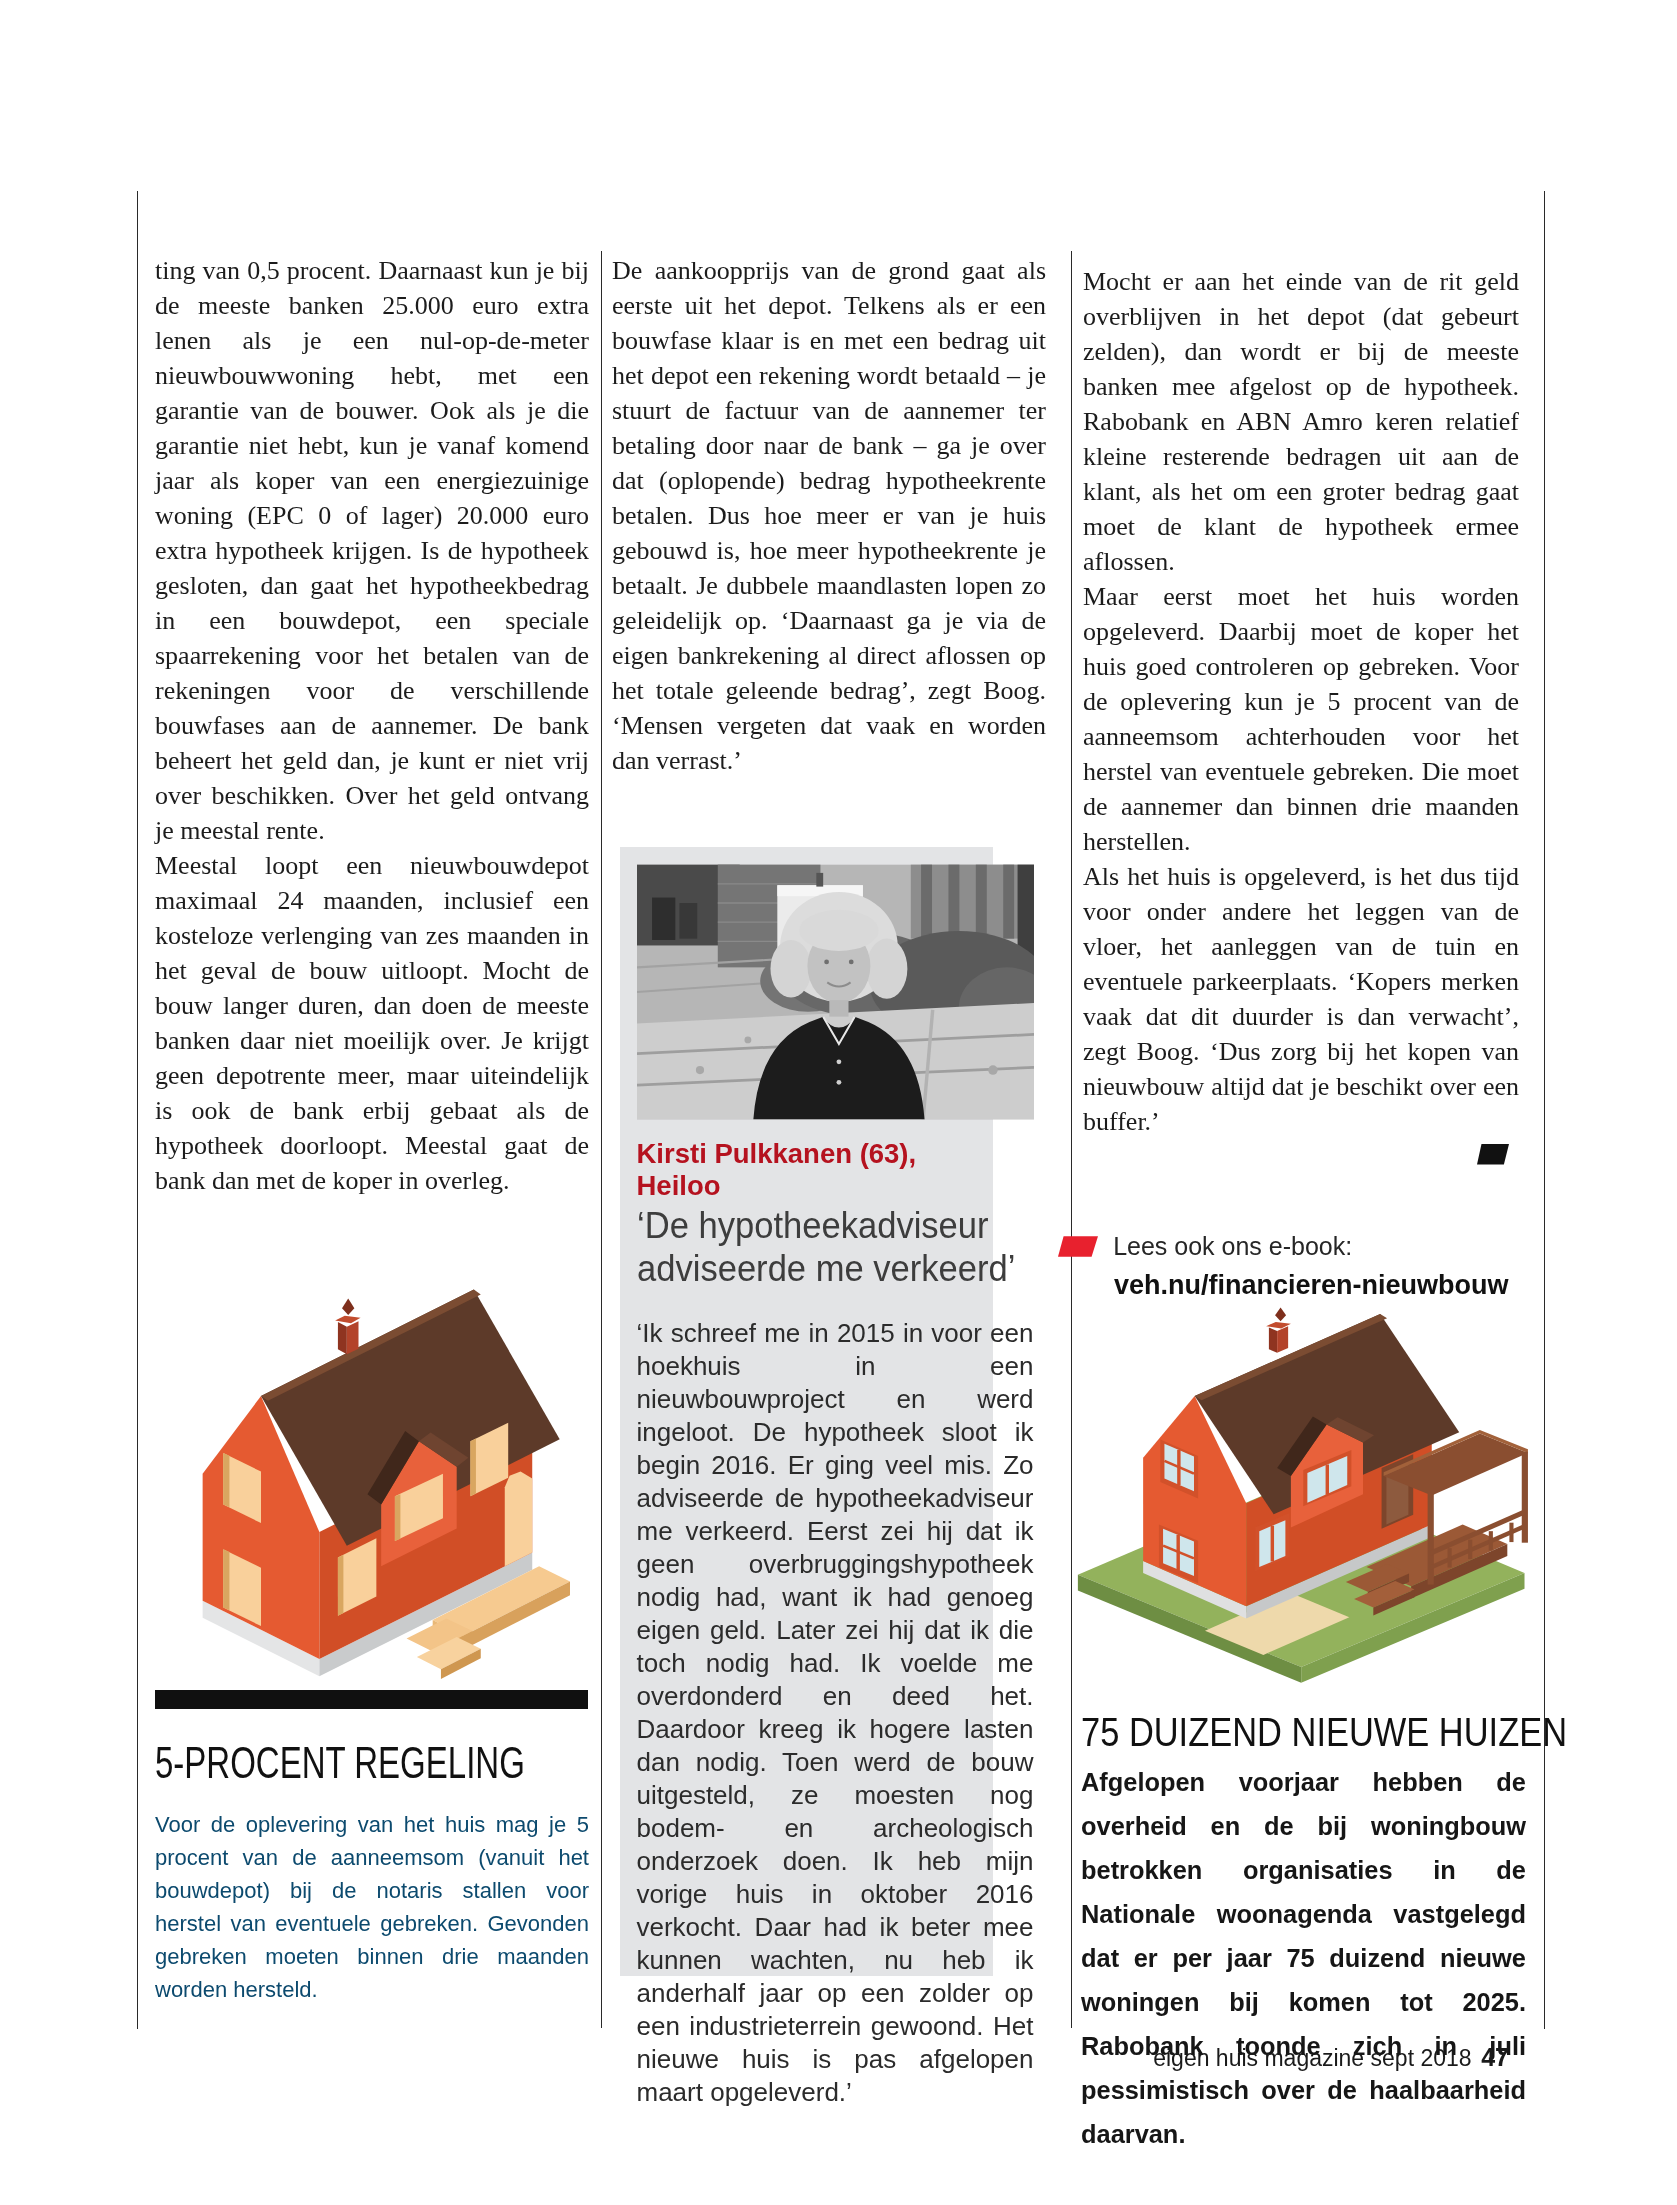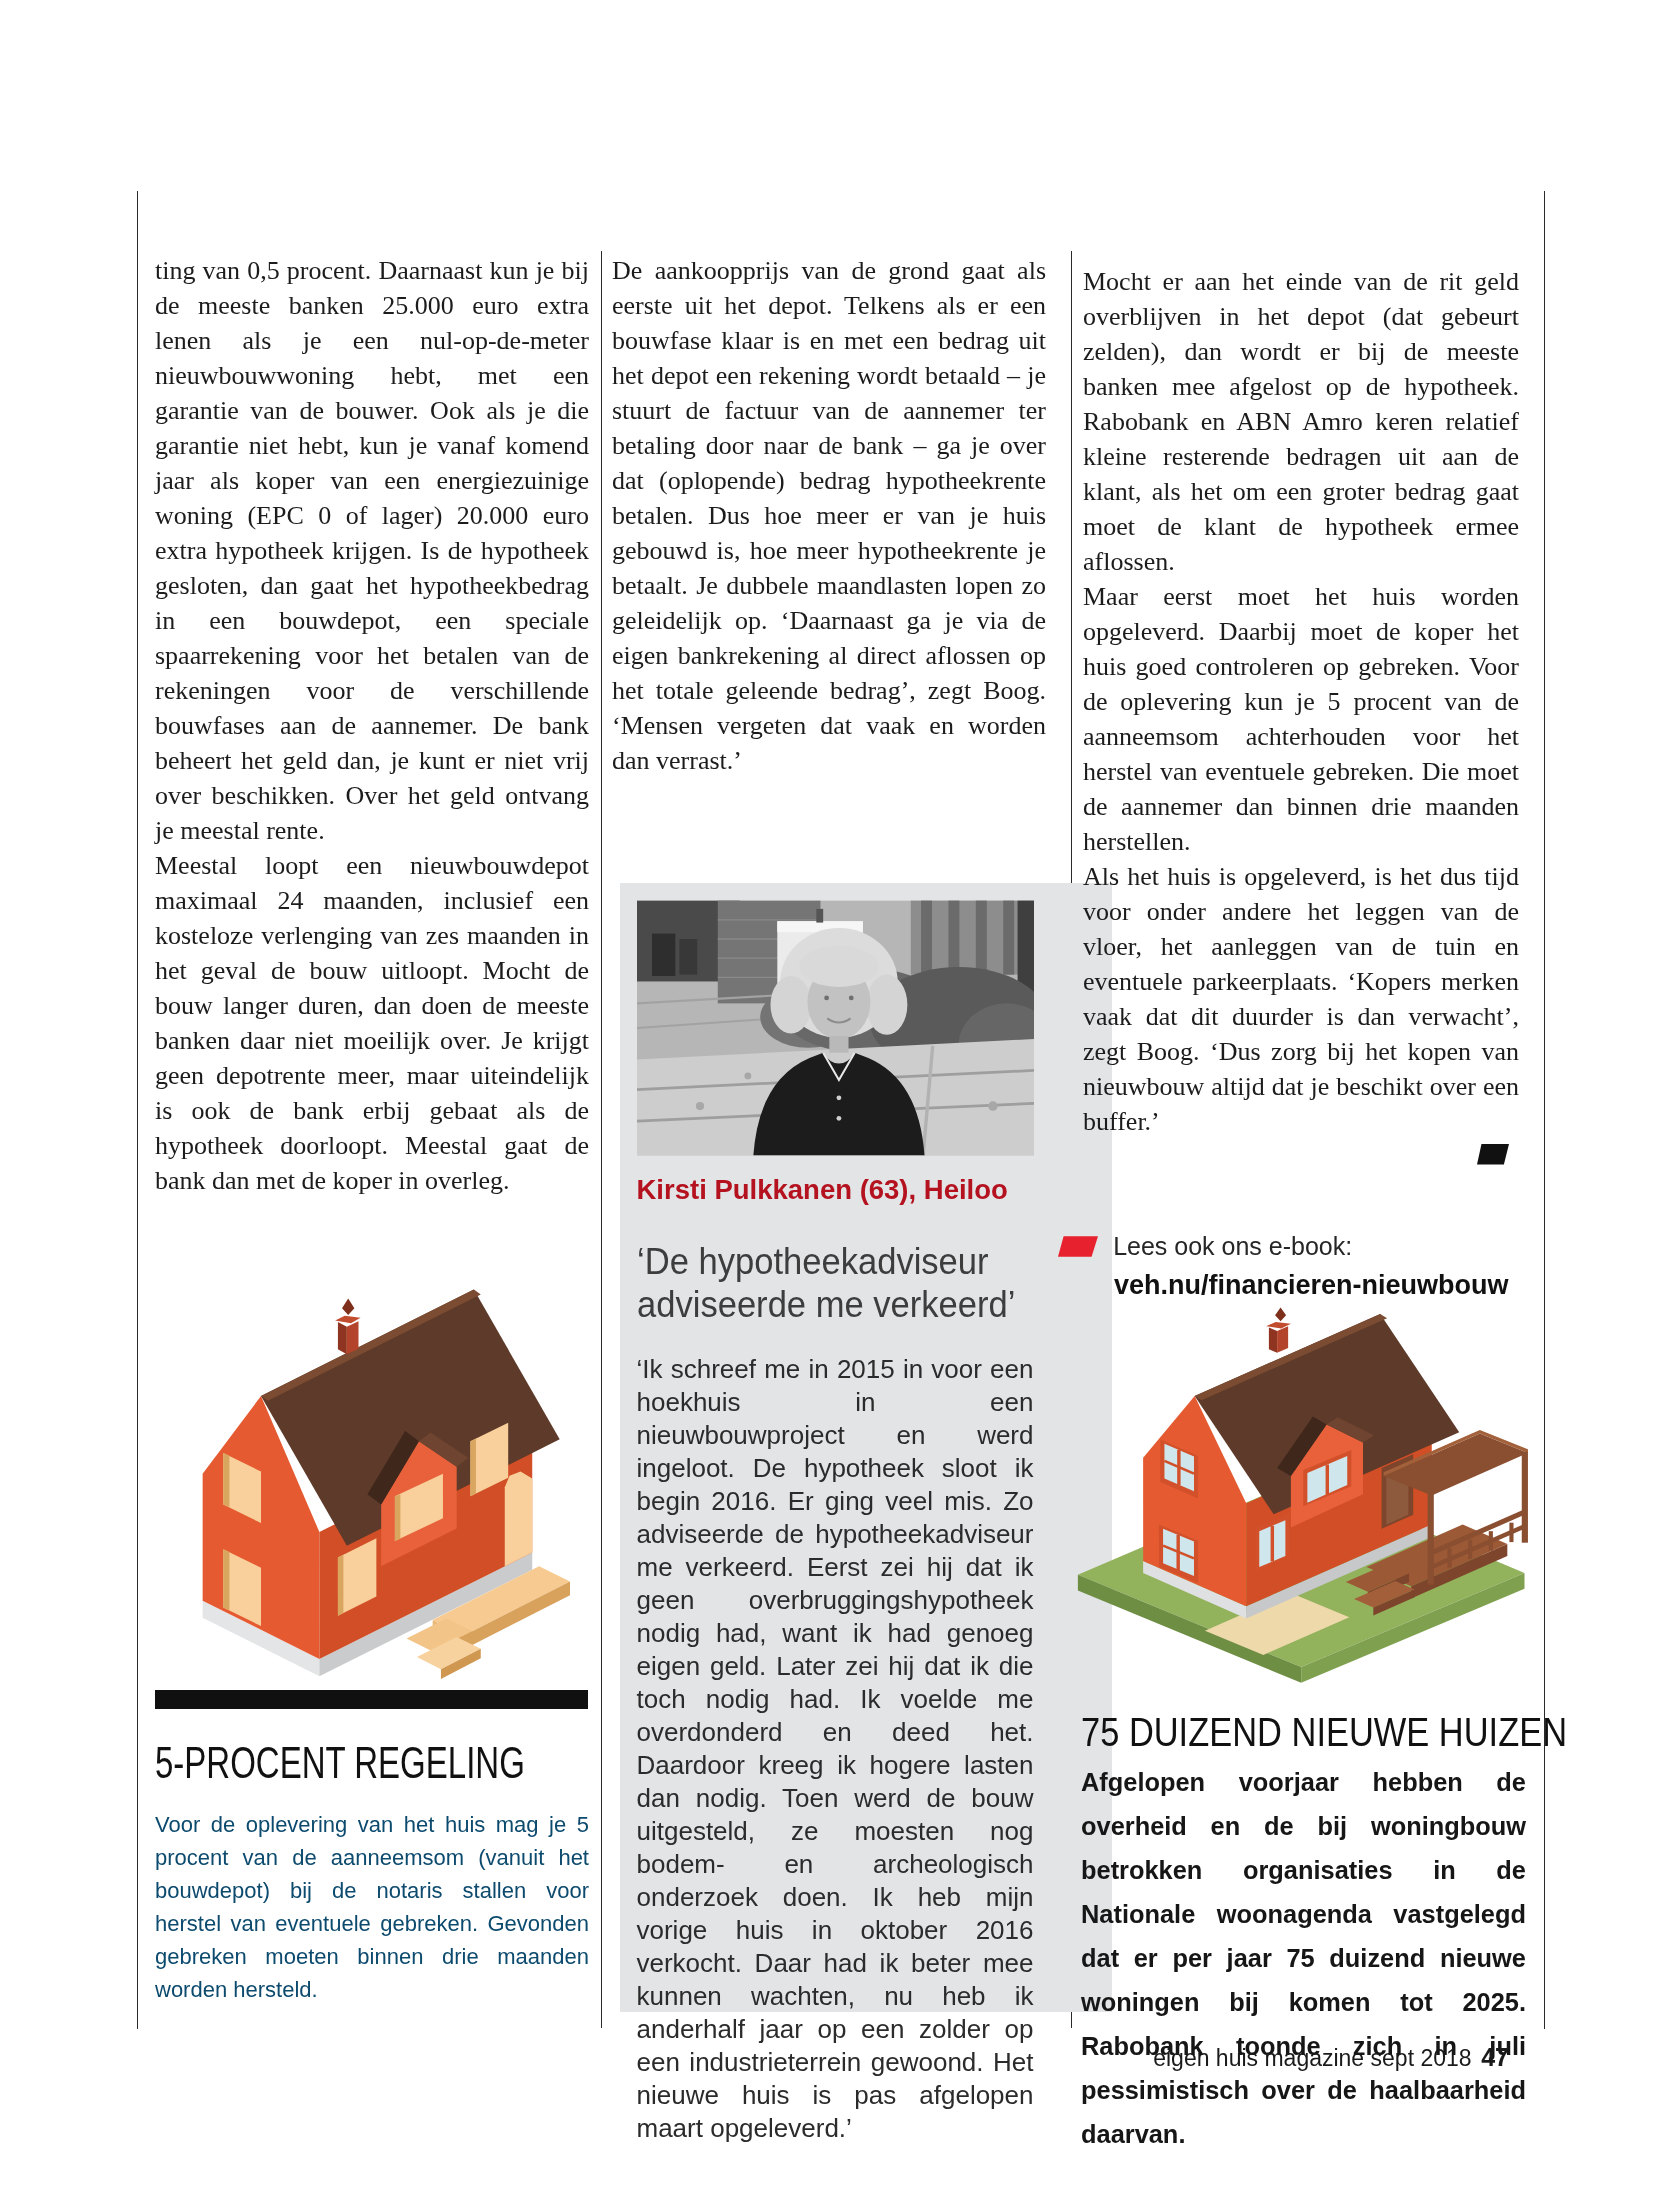--- a/index.html
+++ b/index.html
@@ -104,21 +104,21 @@
   </div>
 
   <div class="blackbar" style="left:155px;top:1690px;width:433px;height:19px;"></div>
   <div class="abs cond-head" style="left:155px;top:1738px;font-size:44px;transform:scaleX(.75);">5-PROCENT REGELING</div>
   <div class="abs sans-body" style="left:155px;top:1808px;width:434px;">Voor de oplevering van het huis mag je 5 procent van de aanneemsom (vanuit het bouwdepot) bij de notaris stallen voor herstel van eventuele gebreken. Gevonden gebreken moeten binnen drie maanden worden hersteld.</div>
 
   <div class="abs body-serif" style="left:612px;top:253px;width:434px;">
     <p>De aankoopprijs van de grond gaat als eerste uit het depot. Telkens als er een bouwfase klaar is en met een bedrag uit het depot een rekening wordt betaald – je stuurt de factuur van de aannemer ter betaling door naar de bank – ga je over dat (oplopende) bedrag hypotheekrente betalen. Dus hoe meer er van je huis gebouwd is, hoe meer hypotheekrente je betaalt. Je dubbele maandlasten lopen zo geleidelijk op. ‘Daarnaast ga je via de eigen bankrekening al direct aflossen op het totale geleende bedrag’, zegt Boog. ‘Mensen vergeten dat vaak en worden dan verrast.’</p>
   </div>
 
-  <div class="panel" style="left:620px;top:847px;width:492px;height:1129px;margin-top:36px;">
+  <div class="panel" style="left:620px;top:847px;width:373px;height:1129px;">
     <div class="abs" style="left:16.5px;top:17px;">
       <svg width="397" height="256" viewBox="0 0 580 372">
         <rect x="0" y="0" width="580" height="372" fill="#b6b6b6"></rect>
         <g>
           <rect x="0" y="0" width="150" height="118" fill="#4a4a4a"></rect>
           <rect x="22" y="48" width="34" height="62" fill="#2e2e2e"></rect>
           <rect x="62" y="56" width="26" height="52" fill="#383838"></rect>
           <rect x="118" y="0" width="150" height="150" fill="#757575"></rect>
           <line x1="118" y1="28" x2="268" y2="28" stroke="#8a8a8a" stroke-width="2"></line>
           <line x1="118" y1="56" x2="268" y2="56" stroke="#8a8a8a" stroke-width="2"></line>

